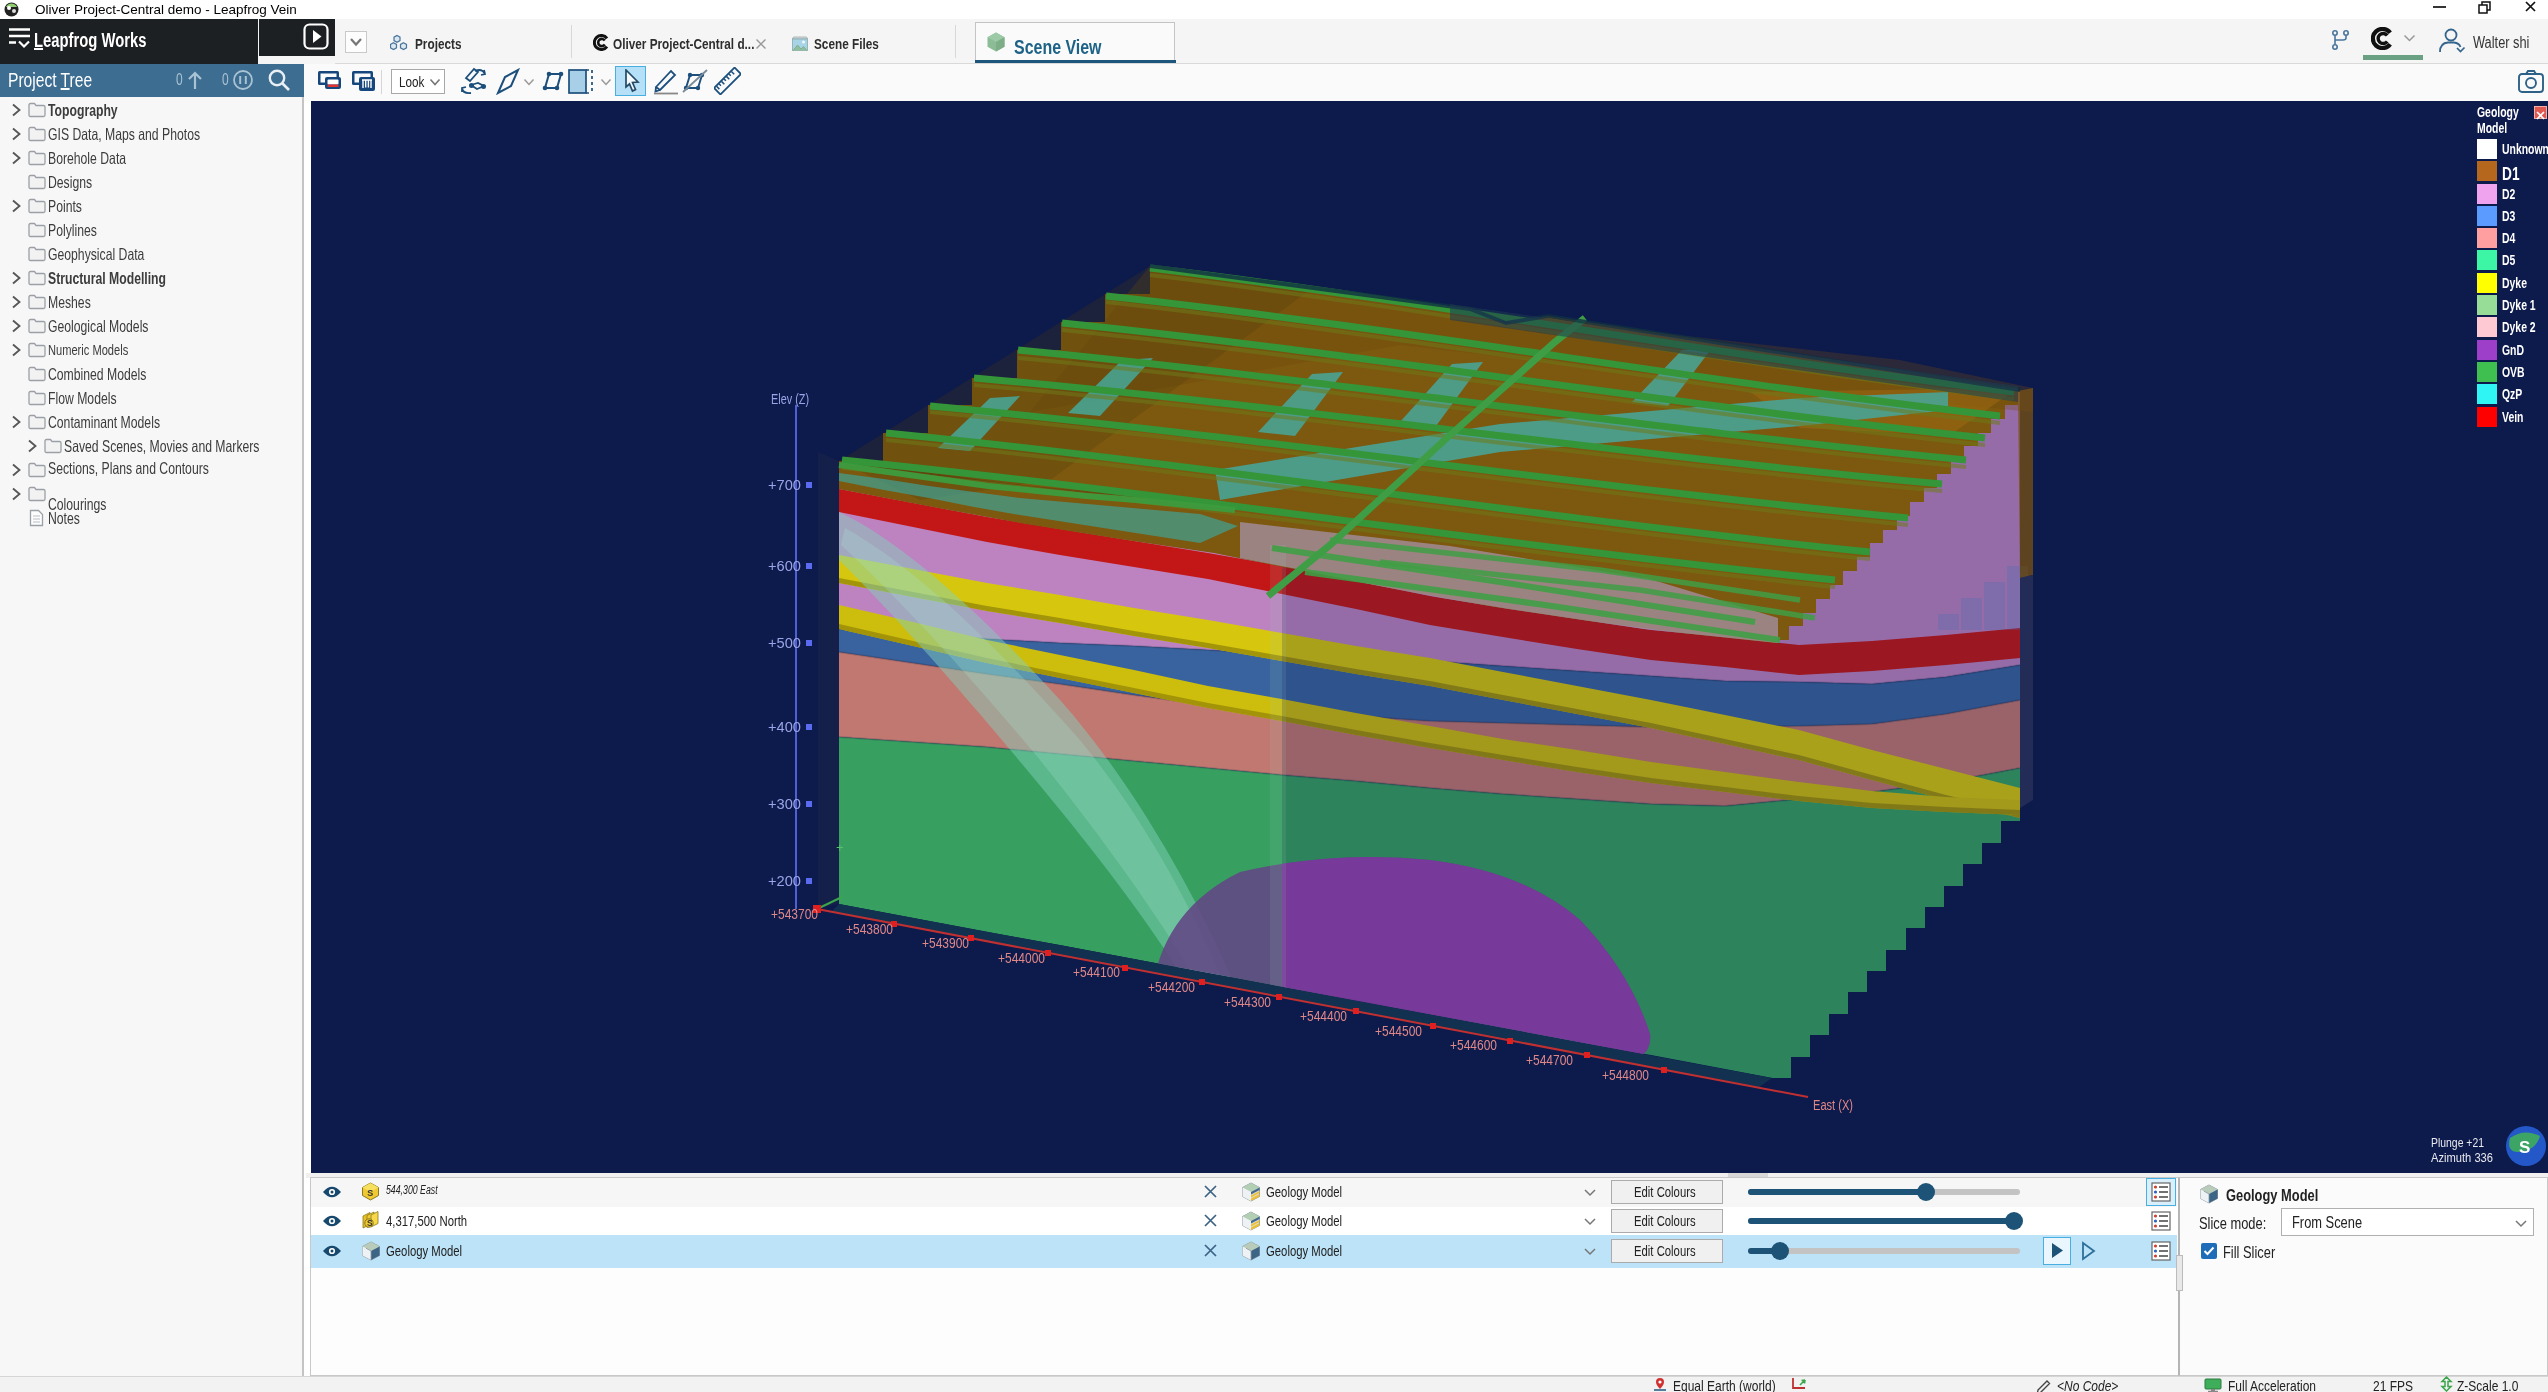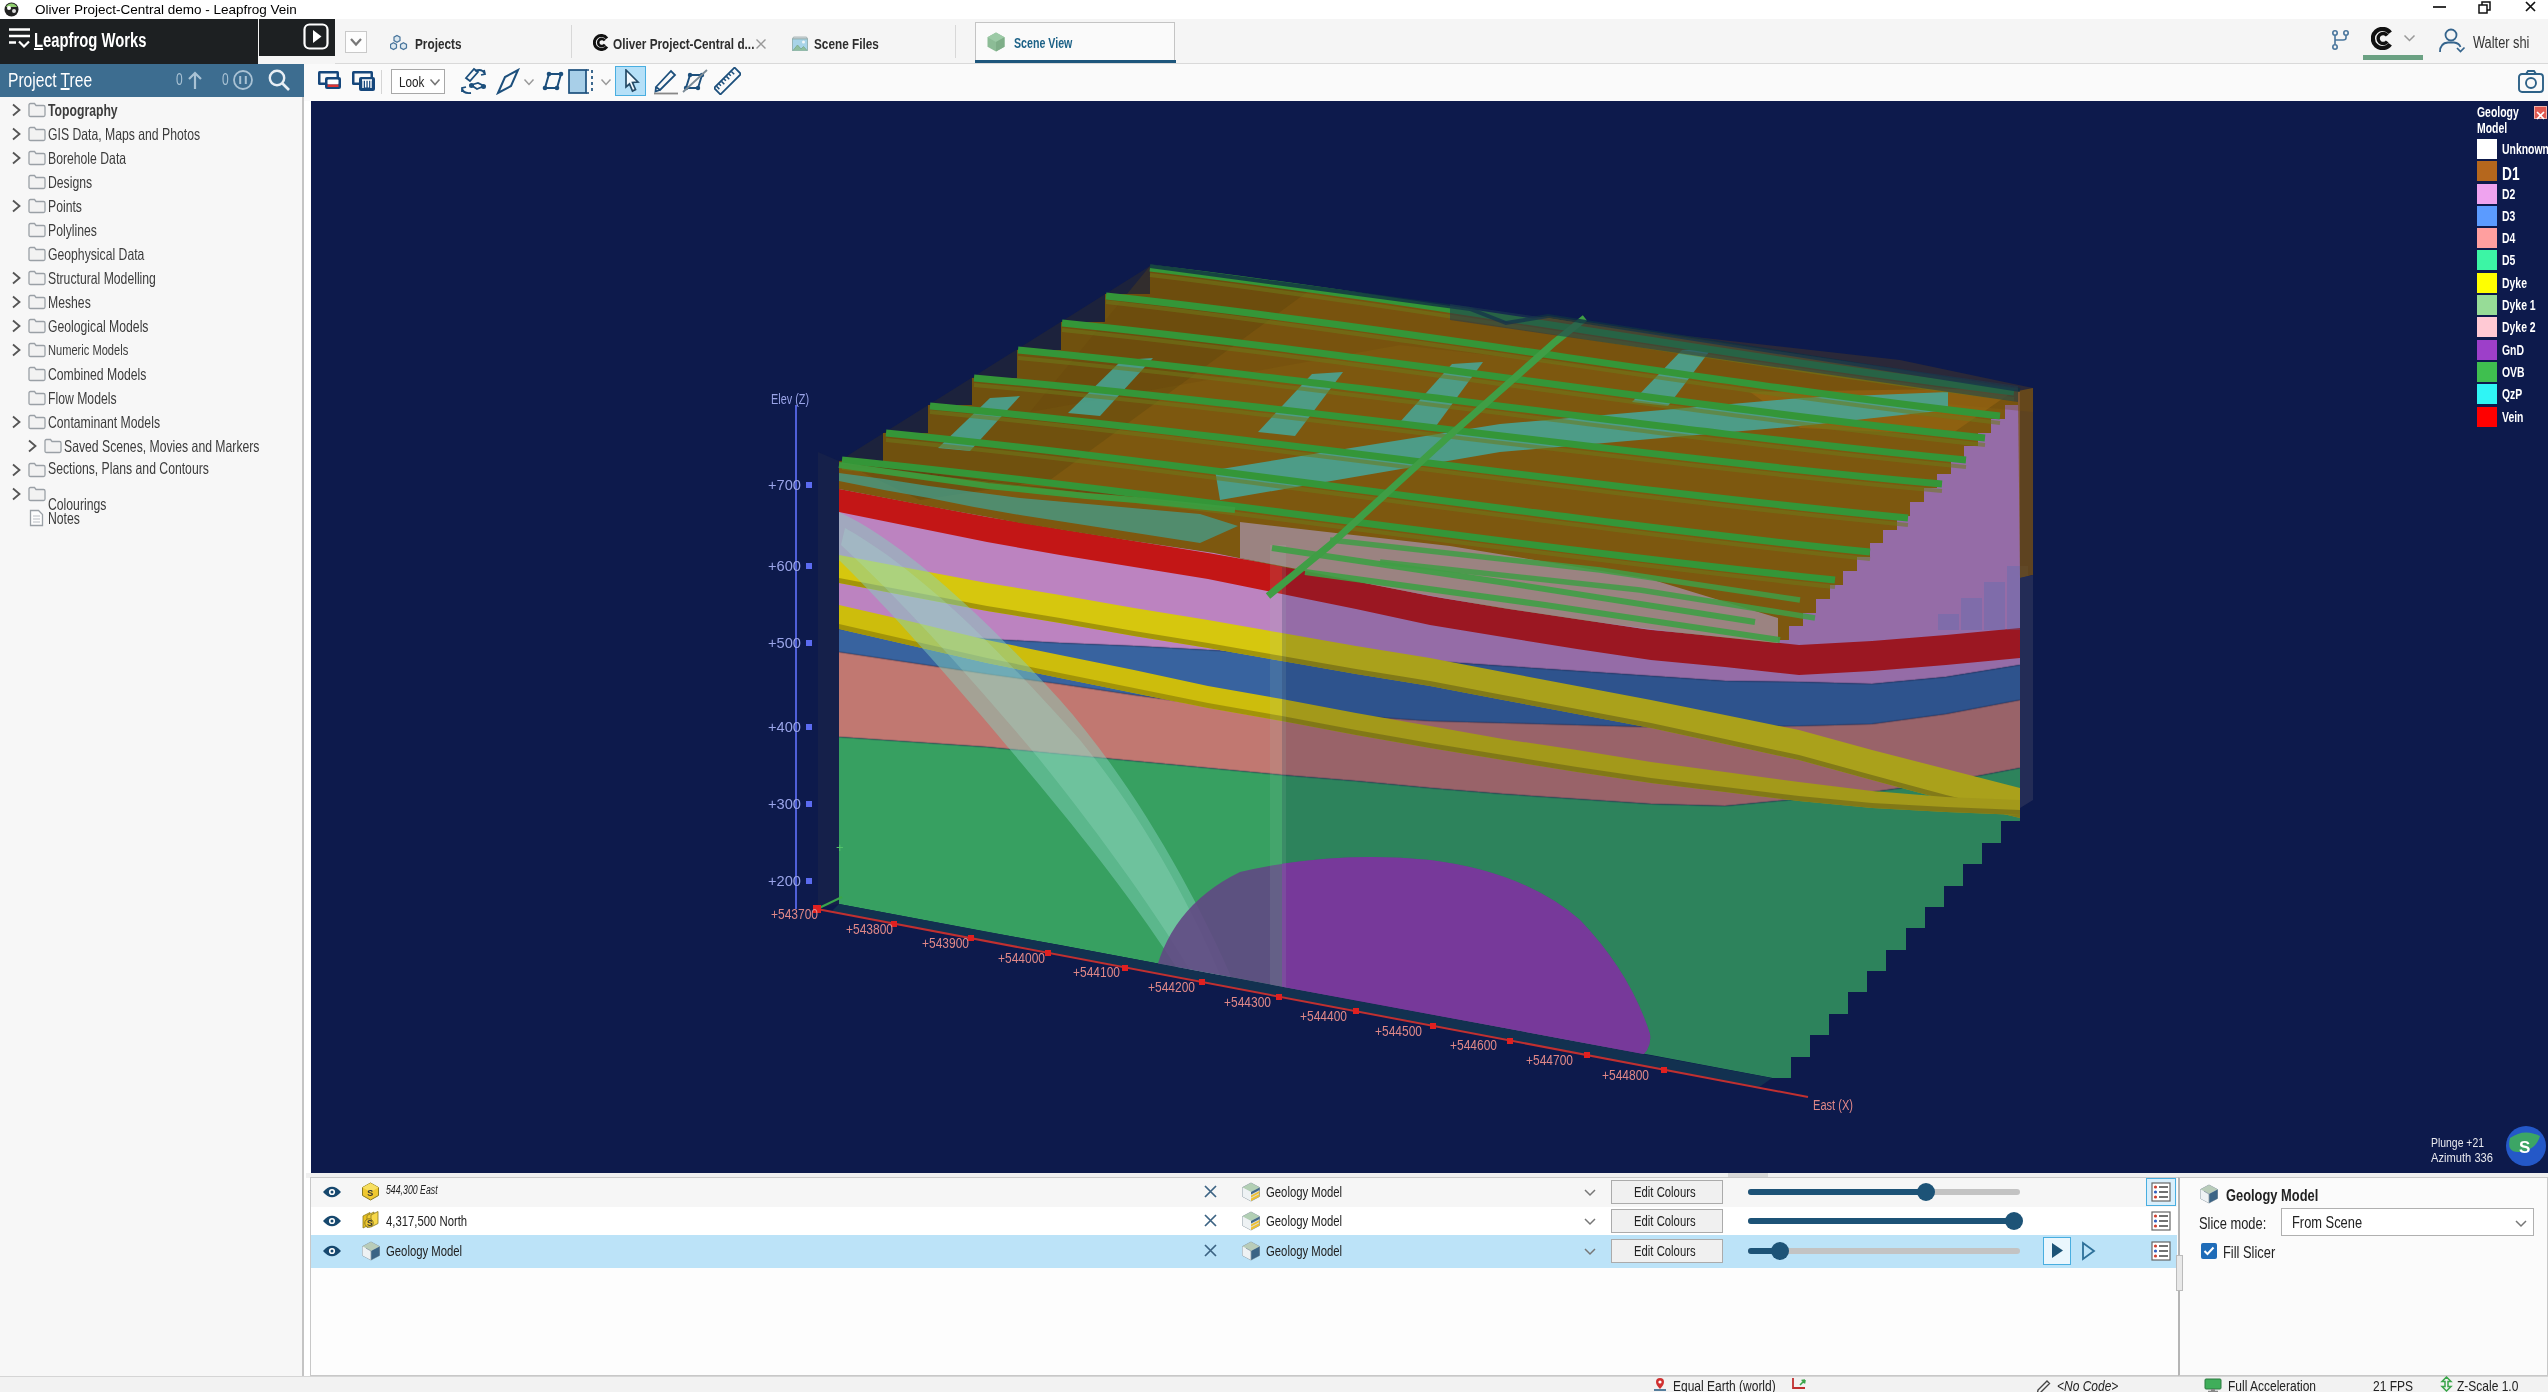--- a/index.html
+++ b/index.html
@@ -65,21 +65,21 @@
  <circle cx="12.5" cy="9" r="1.5" fill="#f2f6f8"></circle>
     <path d="M2 17.5 l4.5 -5.5 l3.5 4 l2.5 -2.5 l3.5 4" fill="#8fbf9f" stroke="#7aa88a" stroke-width="0.8"></path>
 </svg>
 <div class="abs" style="left:814px;top:35px;font-size:15.5px;color:#2d2d2d;font-weight:bold;"><span class="cx" style="transform:scaleX(0.76)">Scene Files</span></div>
 <div class="abs" style="left:975px;top:22px;width:200px;height:39px;background:#fafafa;border:1px solid #c4c4c4;border-bottom:none"></div>
 <svg class="abs" style="left:985px;top:31px" width="22" height="23" viewBox="0 0 22 23">
   <path d="M11 1.5 L19.5 6.2 V15.8 L11 20.5 L2.5 15.8 V6.2 Z" fill="#8cbc96"></path>
   <path d="M11 1.5 L19.5 6.2 L11 11 L2.5 6.2 Z" fill="#9ccaa6"></path>
   <path d="M11 11 L19.5 6.2 V15.8 L11 20.5 Z" fill="#7eae88"></path>
 </svg>
-<div class="abs" style="left:1014px;top:35px;font-size:14px;color:#1d6287;font-weight:bold;"><span class="cx" style="transform:scaleX(0.76)">Scene View</span></div>
+<div class="abs" style="left:1014px;top:35px;font-size:21px;color:#1d6287;font-weight:bold;"><span class="cx" style="transform:scaleX(0.76)">Scene View</span></div>
 <div class="abs" style="left:975px;top:60px;width:201px;height:4px;background:#1d567c"></div>
 <div class="abs" style="left:571px;top:25px;width:1px;height:33px;background:#d8d8d8"></div>
 <div class="abs" style="left:955px;top:25px;width:1px;height:33px;background:#d8d8d8"></div>
 <svg class="abs" style="left:2331px;top:29px" width="20" height="22" viewBox="0 0 20 22">
  <g fill="none" stroke="#49759c" stroke-width="1.6">
   <circle cx="4" cy="4" r="2.2"></circle>
       <circle cx="15" cy="4" r="2.2"></circle>
       <circle cx="4" cy="18" r="2.2"></circle>
   <path d="M4 6.5 V15.5 M15 6.5 V9 Q15 11 12 11 L4 11"></path>
     </g>
@@ -171,21 +171,21 @@
     </svg>
     <div class="abs" style="left:48px;top:3px;font-size:16.5px;color:#3c3c3c;font-weight:normal;"><span class="cx" style="transform:scaleX(0.74)">Geophysical Data</span></div>
   </div>
 <div class="abs" style="left:0;top:266px;width:300px;height:24px">
     <svg class="abs" style="left:10px;top:5px" width="12" height="14" viewBox="0 0 12 14">
       <path d="M3 1.5 L9.5 7 L3 12.5" fill="none" stroke="#555" stroke-width="1.8"></path>
     </svg>
     <svg class="abs" style="left:28px;top:4px" width="18" height="16" viewBox="0 0 18 16">
       <path d="M1 3 Q1 1.5 2.5 1.5 L6.5 1.5 L8 3.5 L15.5 3.5 Q17 3.5 17 5 L17 13 Q17 14.5 15.5 14.5 L2.5 14.5 Q1 14.5 1 13 Z" fill="#f2f2f2" stroke="#9aa0a6" stroke-width="1.3"></path>
     </svg>
-    <div class="abs" style="left:48px;top:3px;font-size:16.5px;color:#3c3c3c;font-weight:normal;"><span class="cx" style="transform:scaleX(0.74)">Structural Modelling</span></div>
+    <div class="abs" style="left:48px;top:3px;font-size:16.5px;color:#3c3c3c;font-weight:bold;"><span class="cx" style="transform:scaleX(0.74)">Structural Modelling</span></div>
   </div>
 <div class="abs" style="left:0;top:290px;width:300px;height:24px">
     <svg class="abs" style="left:10px;top:5px" width="12" height="14" viewBox="0 0 12 14">
       <path d="M3 1.5 L9.5 7 L3 12.5" fill="none" stroke="#555" stroke-width="1.8"></path>
     </svg>
     <svg class="abs" style="left:28px;top:4px" width="18" height="16" viewBox="0 0 18 16">
       <path d="M1 3 Q1 1.5 2.5 1.5 L6.5 1.5 L8 3.5 L15.5 3.5 Q17 3.5 17 5 L17 13 Q17 14.5 15.5 14.5 L2.5 14.5 Q1 14.5 1 13 Z" fill="#f2f2f2" stroke="#9aa0a6" stroke-width="1.3"></path>
     </svg>
     <div class="abs" style="left:48px;top:3px;font-size:16.5px;color:#3c3c3c;font-weight:normal;"><span class="cx" style="transform:scaleX(0.74)">Meshes</span></div>
   </div>

